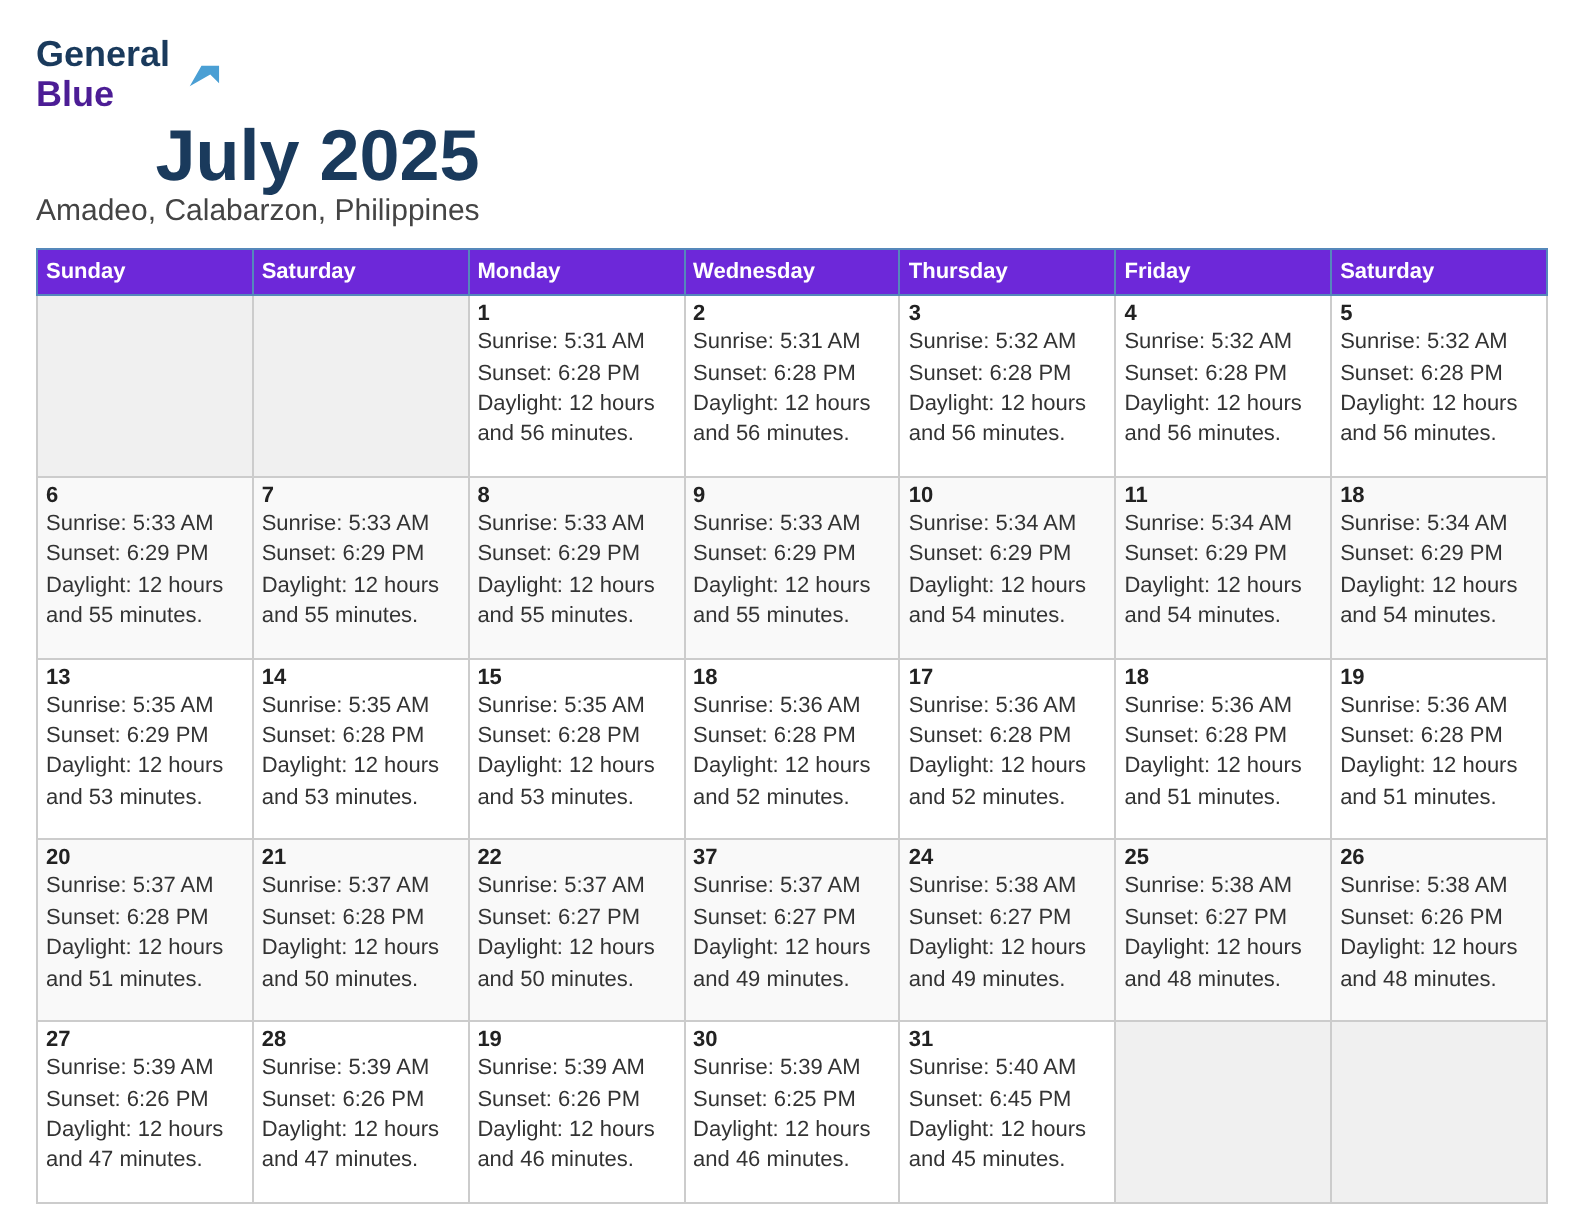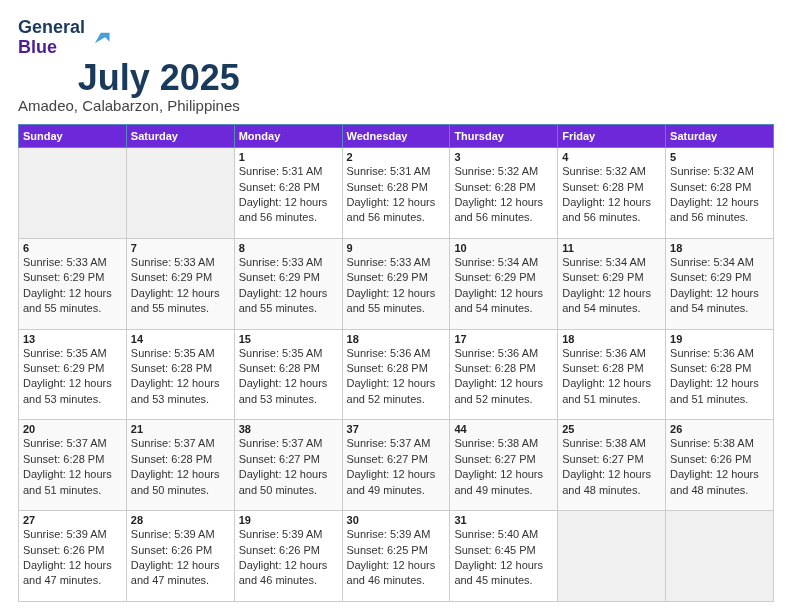--- a/index.html
+++ b/index.html
@@ -262,33 +262,33 @@
 Sunset: 6:28 PM
 Daylight: 12 hours and 51 minutes.</div>
           </td>
           <td>
             <span class="day-num">21</span>
             <div class="day-info" style="white-space: pre-line;">Sunrise: 5:37 AM
 Sunset: 6:28 PM
 Daylight: 12 hours and 50 minutes.</div>
           </td>
           <td>
-            <span class="day-num">38</span>
+            <span class="day-num">22</span>
             <div class="day-info" style="white-space: pre-line;">Sunrise: 5:37 AM
 Sunset: 6:27 PM
 Daylight: 12 hours and 50 minutes.</div>
           </td>
           <td>
             <span class="day-num">37</span>
             <div class="day-info" style="white-space: pre-line;">Sunrise: 5:37 AM
 Sunset: 6:27 PM
 Daylight: 12 hours and 49 minutes.</div>
           </td>
           <td>
-            <span class="day-num">44</span>
+            <span class="day-num">24</span>
             <div class="day-info" style="white-space: pre-line;">Sunrise: 5:38 AM
 Sunset: 6:27 PM
 Daylight: 12 hours and 49 minutes.</div>
           </td>
           <td>
             <span class="day-num">25</span>
             <div class="day-info" style="white-space: pre-line;">Sunrise: 5:38 AM
 Sunset: 6:27 PM
 Daylight: 12 hours and 48 minutes.</div>
           </td>

